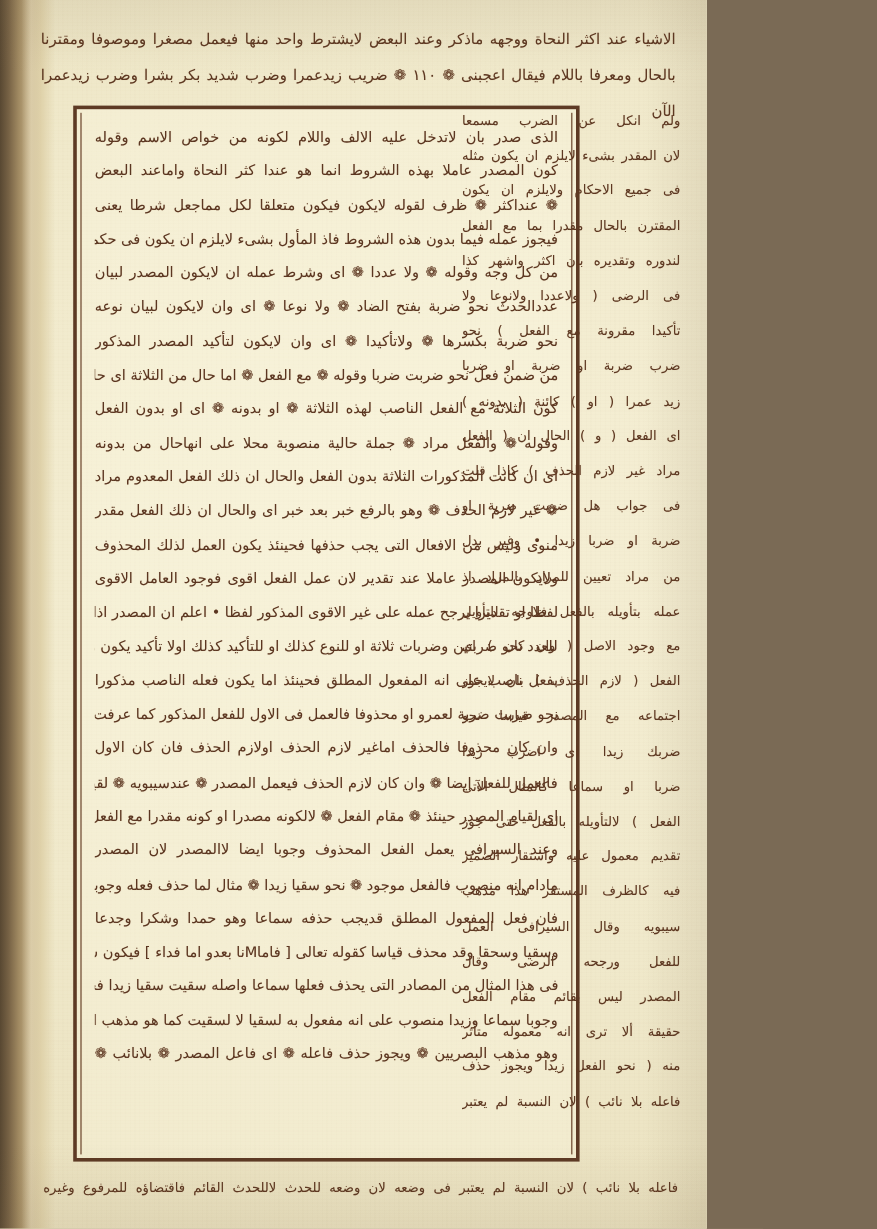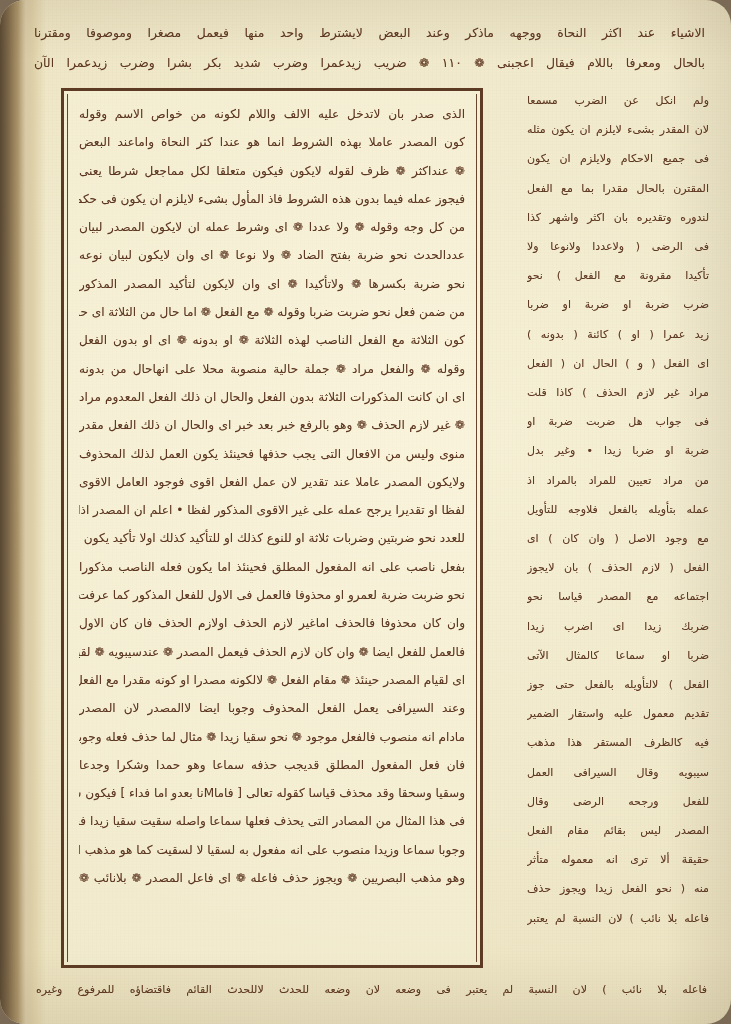--- a/index.html
+++ b/index.html
@@ -4,30 +4,29 @@
 <title>Scanned Arabic Manuscript Page</title>
 <style>
   html, body {
     margin: 0;
     padding: 0;
     background: #7a6a55;
   }
 
   .page {
     position: relative;
-    width: 731px;
+    width: 589px;
     height: 1024px;
     overflow: hidden;
     background: #f2ecd0;
     background-image:
       radial-gradient(ellipse 900px 700px at 62% 42%, #f6f0d6 0%, #f0e9cb 55%, #e9e0bd 100%);
     font-family: "DejaVu Sans", "Liberation Sans", sans-serif;
     direction: rtl;
     color: #5a3522;
-    border-radius: 25px;
   }
 
   
   .grain {
     position: absolute;
     inset: 0;
     pointer-events: none;
     opacity: .30;
     background-image:
       repeating-linear-gradient(0deg, rgba(150,120,80,.05) 0 1px, rgba(255,255,255,0) 1px 3px),

